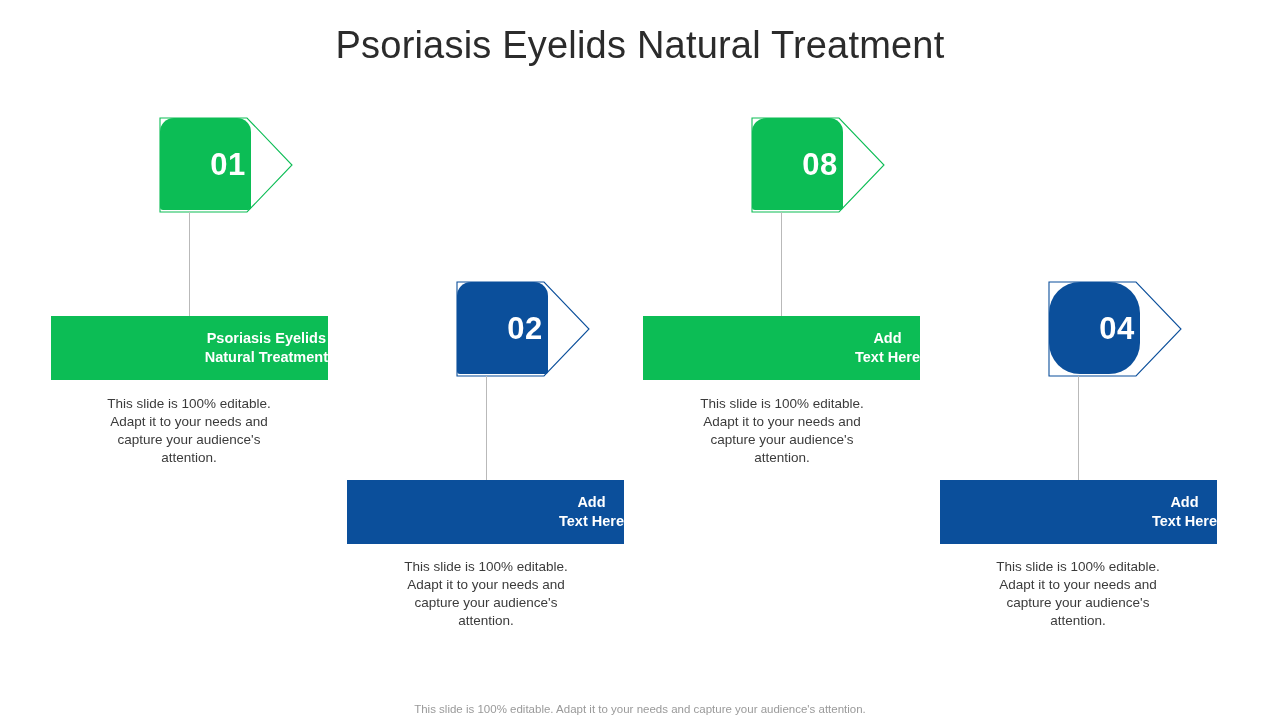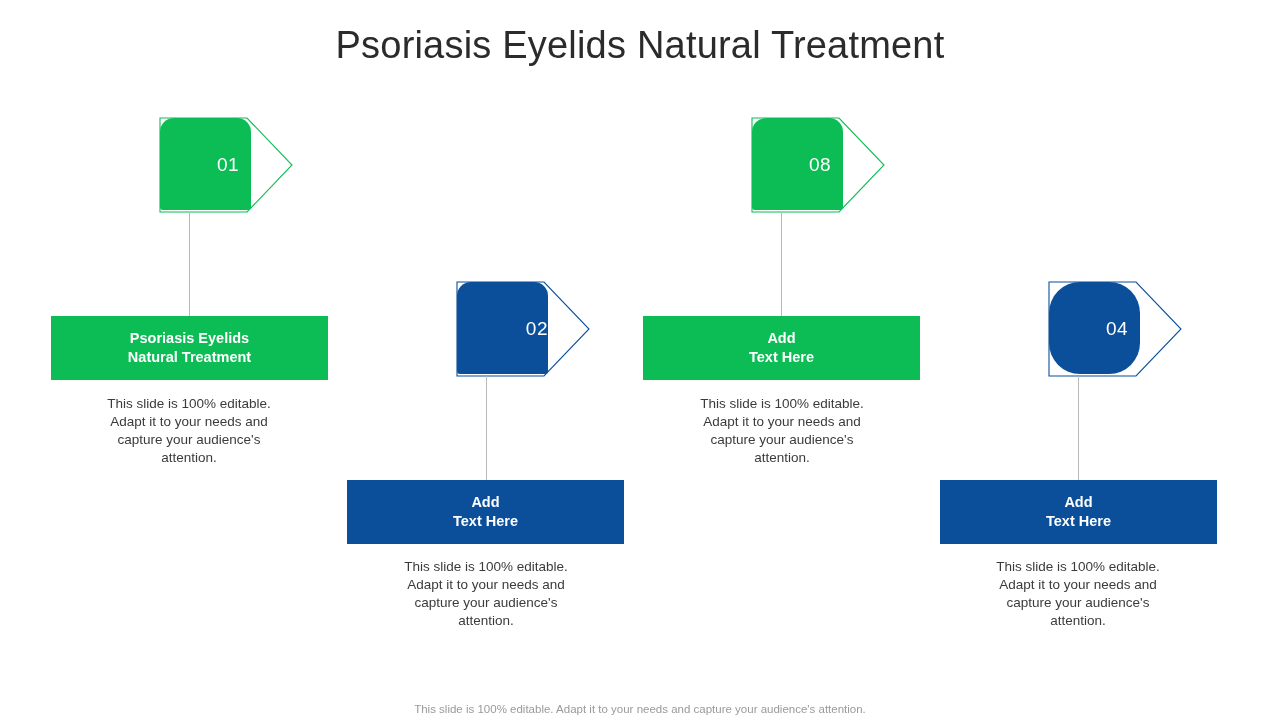--- a/index.html
+++ b/index.html
@@ -63,22 +63,22 @@
     position: absolute;
     width: 91px;
     height: 92px;
     border-radius: 14px 14px 3px 3px;
     display: flex;
     align-items: center;
     justify-content: center;
     box-sizing: border-box;
   }
   .badge-num {
-    font-size: 19px;
-    font-weight: normal;
+    font-size: 31px;
+    font-weight: bold;
     color: #ffffff;
     letter-spacing: 0.5px;
     line-height: 1;
     margin-left: 45px;
   }
   .badge.green { background: #0cbd55; }
   .badge.blue  { background: #0b4f9b; }
 
   
   .connector {
@@ -87,21 +87,21 @@
     background: #b9b9b9;
   }
 
   
   .title-box {
     position: absolute;
     width: 277px;
     height: 64px;
     display: flex;
     align-items: center;
-    justify-content: center;
+    justify-content: flex-end;
     text-align: center;
     box-sizing: border-box;
   }
   .title-box.green { background: #0cbd55; }
   .title-box.blue  { background: #0b4f9b; }
   .title-box-text {
     font-size: 14.5px;
     font-weight: bold;
     color: #ffffff;
     line-height: 19px;
@@ -153,21 +153,21 @@
     </div>
     <div class="body-text" style="left:91px; top:395px;">This slide is 100% editable. Adapt it to your needs and capture your audience's attention.</div>
   </div>
 
   <div class="item">
     <div class="arrow-outline" style="left:456px; top:277px;">
       <svg viewBox="0 0 144 104" xmlns="http://www.w3.org/2000/svg">
         <path d="M1 5 L88 5 L133 52 L88 99 L1 99 Z" fill="none" stroke="#0b4f9b" stroke-width="1.1"></path>
       </svg>
     </div>
-    <div class="badge blue" style="left:457px; top:282px;justify-content:flex-end;">
+    <div class="badge blue" style="left:457px; top:282px;">
       <span class="badge-num">02</span>
     </div>
     <div class="connector" style="left:486px; top:376px; height:105px;"></div>
     <div class="title-box blue" style="left:347px; top:480px;">
       <span class="title-box-text">Add
 Text Here</span>
     </div>
     <div class="body-text" style="left:388px; top:558px;">This slide is 100% editable. Adapt it to your needs and capture your audience's attention.</div>
   </div>
 

